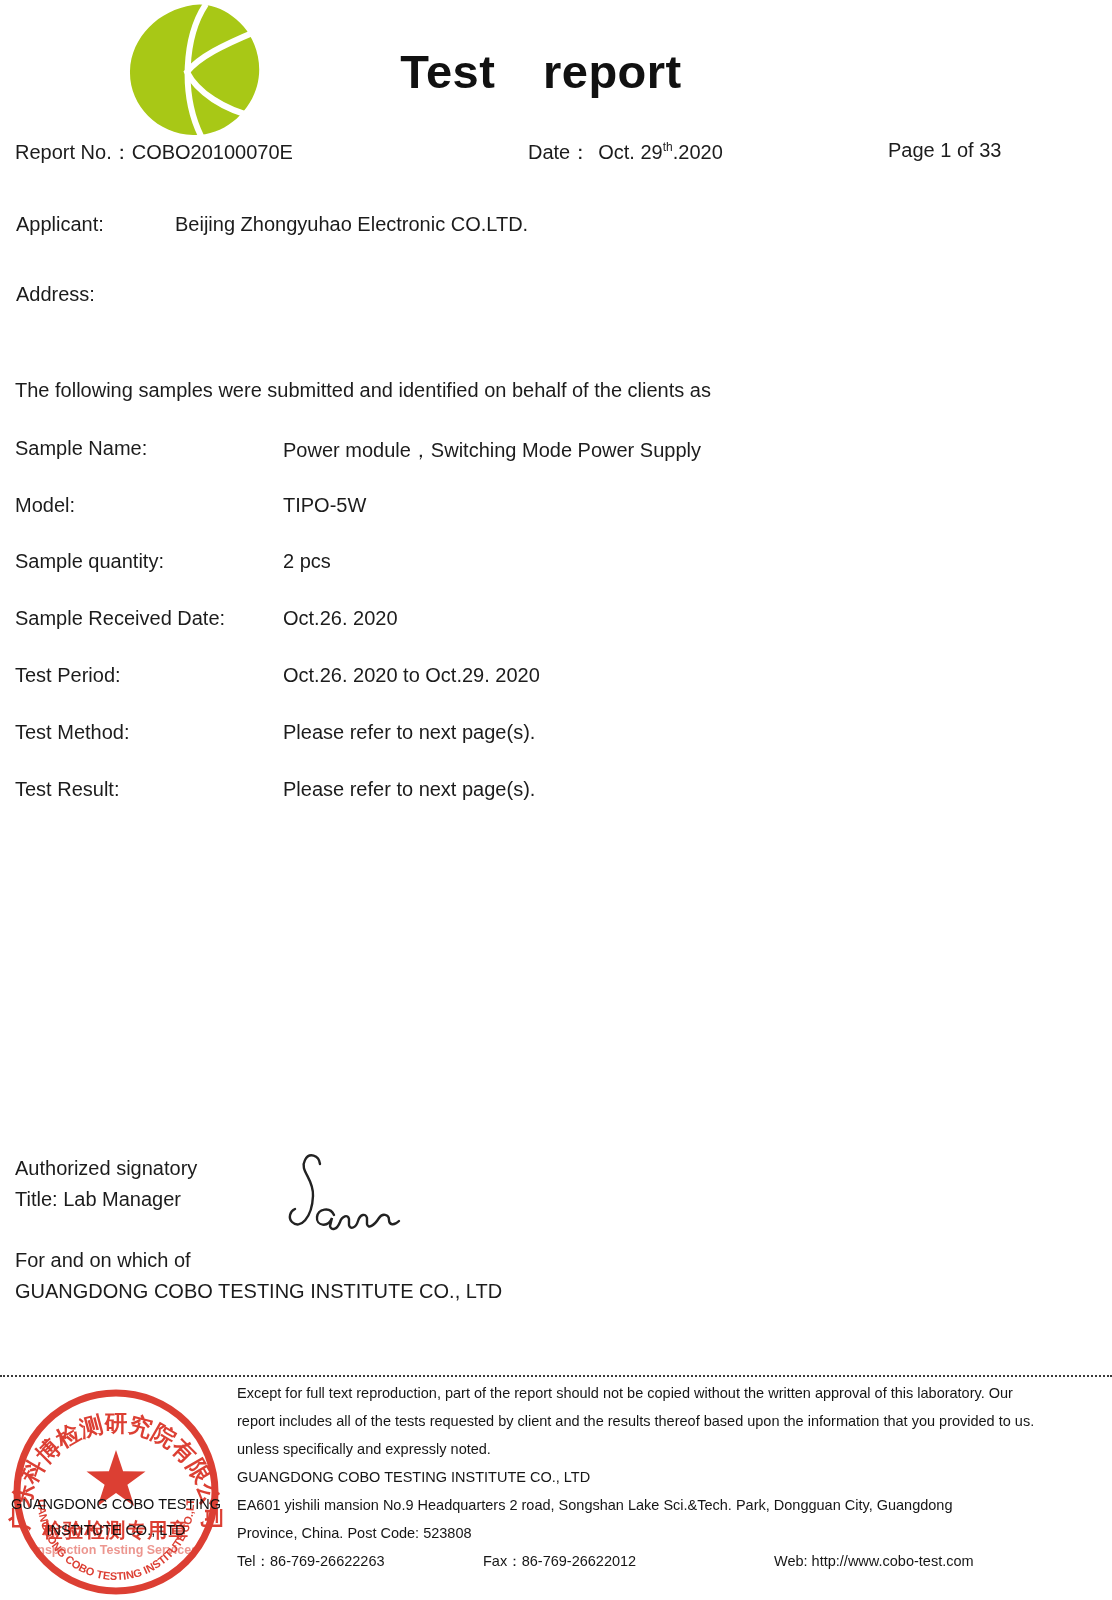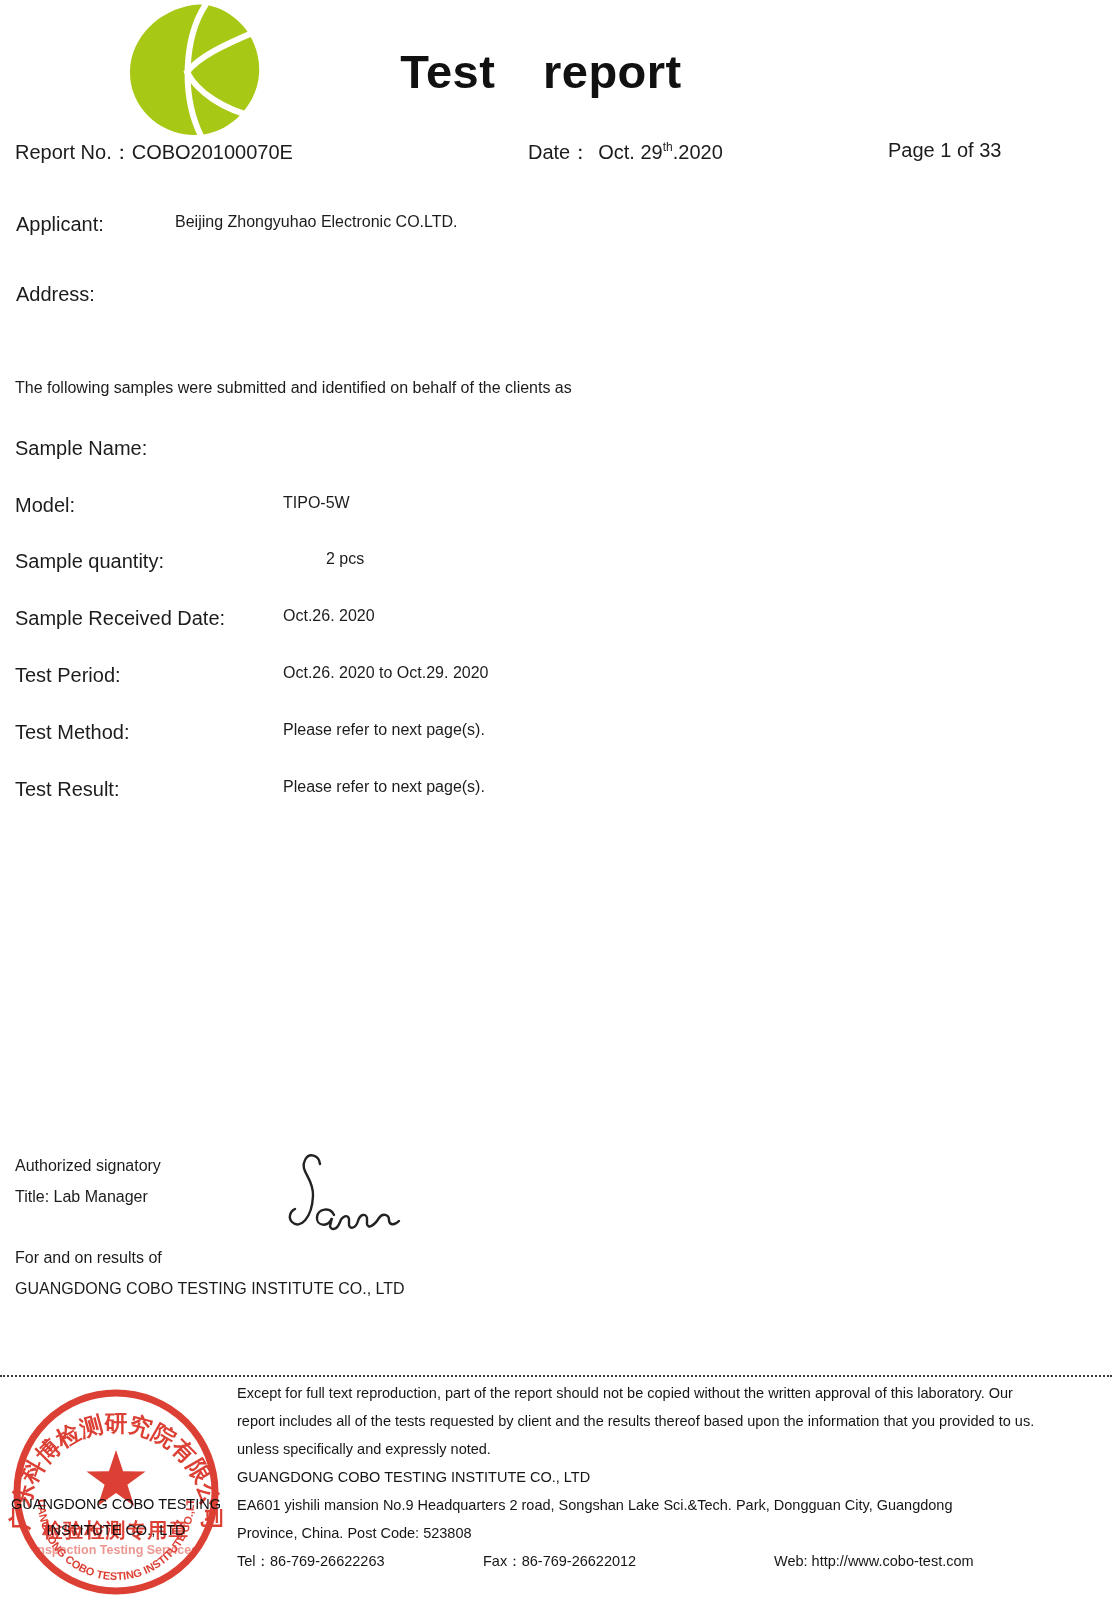--- a/index.html
+++ b/index.html
@@ -14,21 +14,21 @@
   .abs{position:absolute;}
   .title{
     left:0;right:30px;top:44px;
     text-align:center;
     font-size:47px;font-weight:bold;color:#111;
     word-spacing:34px;
     letter-spacing:0.5px;
   }
   .hdr{font-size:20px;white-space:nowrap;}
   .lbl{font-size:20px;white-space:nowrap;}
-  .val{font-size:16px;white-space:nowrap;}
+  .val{font-size:20px;white-space:nowrap;}
   sup.th{font-size:12px;}
   .dotline{
     left:0;right:0;top:1375px;height:0;
     border-top:2px dotted #3a3a3a;
   }
   .footer-line{
     font-size:14.5px;color:#161616;white-space:nowrap;line-height:28px;height:28px;
   }
   .stamp-overlay{
     color:#111;font-size:14.5px;white-space:nowrap;text-align:center;width:216px;left:8px;
@@ -59,26 +59,27 @@
   <div class="abs hdr" style="left:888px;top:139px;">Page 1 of 33</div>
 
   <div class="abs lbl" style="left:16px;top:213px;">Applicant:</div>
   <div class="abs val" style="left:175px;top:213px;">Beijing Zhongyuhao Electronic CO.LTD.</div>
 
   <div class="abs lbl" style="left:16px;top:283px;">Address:</div>
 
   <div class="abs val" style="left:15px;top:379px;">The following samples were submitted and identified on behalf of the clients as</div>
 
   <div class="abs lbl" style="left:15px;top:437px;">Sample Name:</div>
+  <div class="abs val" style="left:283px;top:437px;">Power module，Switching Mode Power Supply</div>
 
   <div class="abs lbl" style="left:15px;top:494px;">Model:</div>
   <div class="abs val" style="left:283px;top:494px;">TIPO-5W</div>
 
   <div class="abs lbl" style="left:15px;top:550px;">Sample quantity:</div>
-  <div class="abs val" style="left:283px;top:550px;margin-left:43px;">2 pcs</div>
+  <div class="abs val" style="left:283px;top:550px;">2 pcs</div>
 
   <div class="abs lbl" style="left:15px;top:607px;">Sample Received Date:</div>
   <div class="abs val" style="left:283px;top:607px;">Oct.26. 2020</div>
 
   <div class="abs lbl" style="left:15px;top:664px;">Test Period:</div>
   <div class="abs val" style="left:283px;top:664px;">Oct.26. 2020 to Oct.29. 2020</div>
 
   <div class="abs lbl" style="left:15px;top:721px;">Test Method:</div>
   <div class="abs val" style="left:283px;top:721px;">Please refer to next page(s).</div>
 
@@ -88,21 +89,21 @@
   <div class="abs val" style="left:15px;top:1157px;">Authorized signatory</div>
   <div class="abs val" style="left:15px;top:1188px;">Title: Lab Manager</div>
 
   <div class="abs" style="left:268px;top:1148px;width:150px;height:115px;">
     <svg width="150" height="115" viewBox="0 0 150 115">
       <path d="M52,16 C51,7 41,4 37,12 C31,23 46,30 45,48 C44,70 32,82 24,74 C20,70 22,63 27,61" fill="none" stroke="#222" stroke-width="2.4" stroke-linecap="round"></path>
       <path d="M66,67 C62,58 50,61 49,69 C48,78 60,80 64,70 L62,78 C63,83 69,82 72,74 C74,68 80,66 81,71 L81,77 C82,82 88,80 90,73 C92,66 98,65 99,70 L99,76 C100,81 106,78 111,70 C114,65 121,66 121,72 C121,77 126,78 131,73" fill="none" stroke="#222" stroke-width="2.4" stroke-linecap="round"></path>
     </svg>
   </div>
 
-  <div class="abs val" style="left:15px;top:1249px;">For and on results of</div>
+  <div class="abs val" style="left:15px;top:1249px;">For and on which of</div>
   <div class="abs val" style="left:15px;top:1280px;">GUANGDONG COBO TESTING INSTITUTE CO., LTD</div>
 
   <div class="abs dotline"></div>
 
   <div class="abs" style="left:8px;top:1384px;width:216px;height:216px;">
     <svg width="216" height="216" viewBox="0 0 216 216" style="opacity:0.9;">
       <defs>
         <path id="topArc" d="M 20,135 A 88,88 0 1 1 196,135"></path>
         <path id="botArc" d="M 30,118 A 78,78 0 1 0 186,118"></path>
       </defs>

